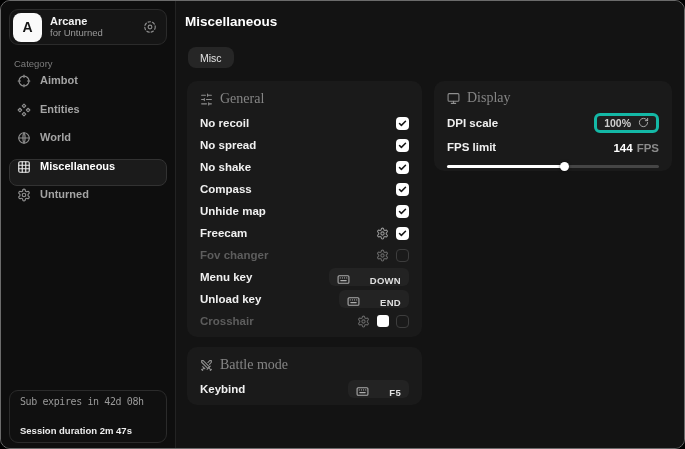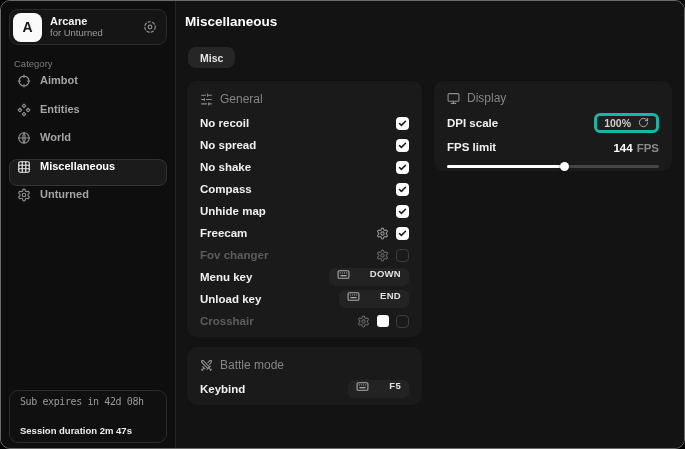--- a/index.html
+++ b/index.html
@@ -32,44 +32,44 @@
   .menu-item.active .icon{color:#eaeaea}
   .footer-card{position:absolute;left:8px;right:8px;bottom:5px;border:1px solid var(--card-border);
                border-radius:9px;padding:5px 10px 6px;background:#101010}
   .sub-line{font-family:"DejaVu Sans Mono",monospace;font-size:10px;color:#9a9a9a;white-space:nowrap;letter-spacing:-.4px}
   .sess-line{font-size:9.5px;color:#ededed;font-weight:bold;margin-top:18px}
 
   
   .main{position:absolute;left:176px;right:0;top:0;bottom:0;background:var(--main-bg)}
   .page-title{position:absolute;left:8px;top:13px;margin:0;font-size:13.5px;font-weight:bold;color:#fff}
   .tab{position:absolute;left:11px;top:46px;height:21px;padding:8px 12px;display:inline-flex;align-items:center;
-       background:var(--pill-bg);border-radius:8px;color:#e3e3e3;font-size:10.5px;font-weight:bold;cursor:pointer}
+       background:var(--pill-bg);border-radius:8px;color:#e3e3e3;font-size:10.5px;font-weight:normal;cursor:pointer}
 
   .panel{position:absolute;background:var(--panel-bg);border-radius:10px}
   .panel-general{left:10px;top:80px;width:235px;height:256px;padding:9px 13px}
   .panel-battle{left:10px;top:346px;width:235px;height:58px;padding:9px 13px}
   .panel-display{left:257px;top:80px;width:238px;height:90px;padding:8px 13px}
   .panel-head{display:flex;align-items:center;gap:7px;color:#858585;height:18px;margin-bottom:4px}
-  .panel-title{font-family:Liberation Sans, sans-serif;font-size:12px}
+  .panel-title{font-family:Liberation Serif, serif;font-size:14px}
 
   .row{display:flex;align-items:center;justify-content:space-between;height:22px}
   .row-label{font-size:11.5px;font-weight:bold;color:var(--text-primary)}
   .row.disabled .row-label{color:var(--text-disabled)}
   .row.disabled .icon{color:#666}
   .row-controls{display:flex;align-items:center;gap:7px}
 
   .checkbox{width:13px;height:13px;border-radius:4px;display:inline-flex;align-items:center;
             justify-content:center;cursor:pointer}
   .checkbox.on{background:#fff}
   .checkbox.on svg{width:9px;height:9px;stroke:#161616;stroke-width:4;fill:none;
                    stroke-linecap:round;stroke-linejoin:round}
   .checkbox.off{border:1.5px solid #4a4a4a}
   .row.disabled .checkbox.off{border-color:#3d3d3d}
   .swatch{width:12px;height:12px;border-radius:3px;cursor:pointer}
-  .keypill{display:inline-flex;align-items:flex-start;gap:20px;background:var(--keypill-bg);border-radius:6px;
+  .keypill{display:inline-flex;align-items:flex-end;gap:20px;background:var(--keypill-bg);border-radius:6px;
            height:18px;padding:0 8px;cursor:pointer}
   .keytext{font-size:9.5px;font-weight:bold;color:#e0e0e0;letter-spacing:.3px}
 
   .disp-row{display:flex;align-items:center;justify-content:space-between;height:23px;margin-top:1px}
   .dpi-box{display:flex;align-items:center;gap:7px;background:#1f1f1f;border:3px solid #14b8a6;
            border-radius:6px;height:20px;padding:0 7px;cursor:text}
   .dpi-value{font-size:10.5px;color:#cecece;font-weight:bold}
   .fps-value{font-size:11.5px;font-weight:bold;color:#fff}
   .fps-unit{font-size:11.5px;font-weight:bold;color:#8a8a8a;margin-left:4px}
   .slider{position:relative;height:10px;margin-top:3px;cursor:pointer}

